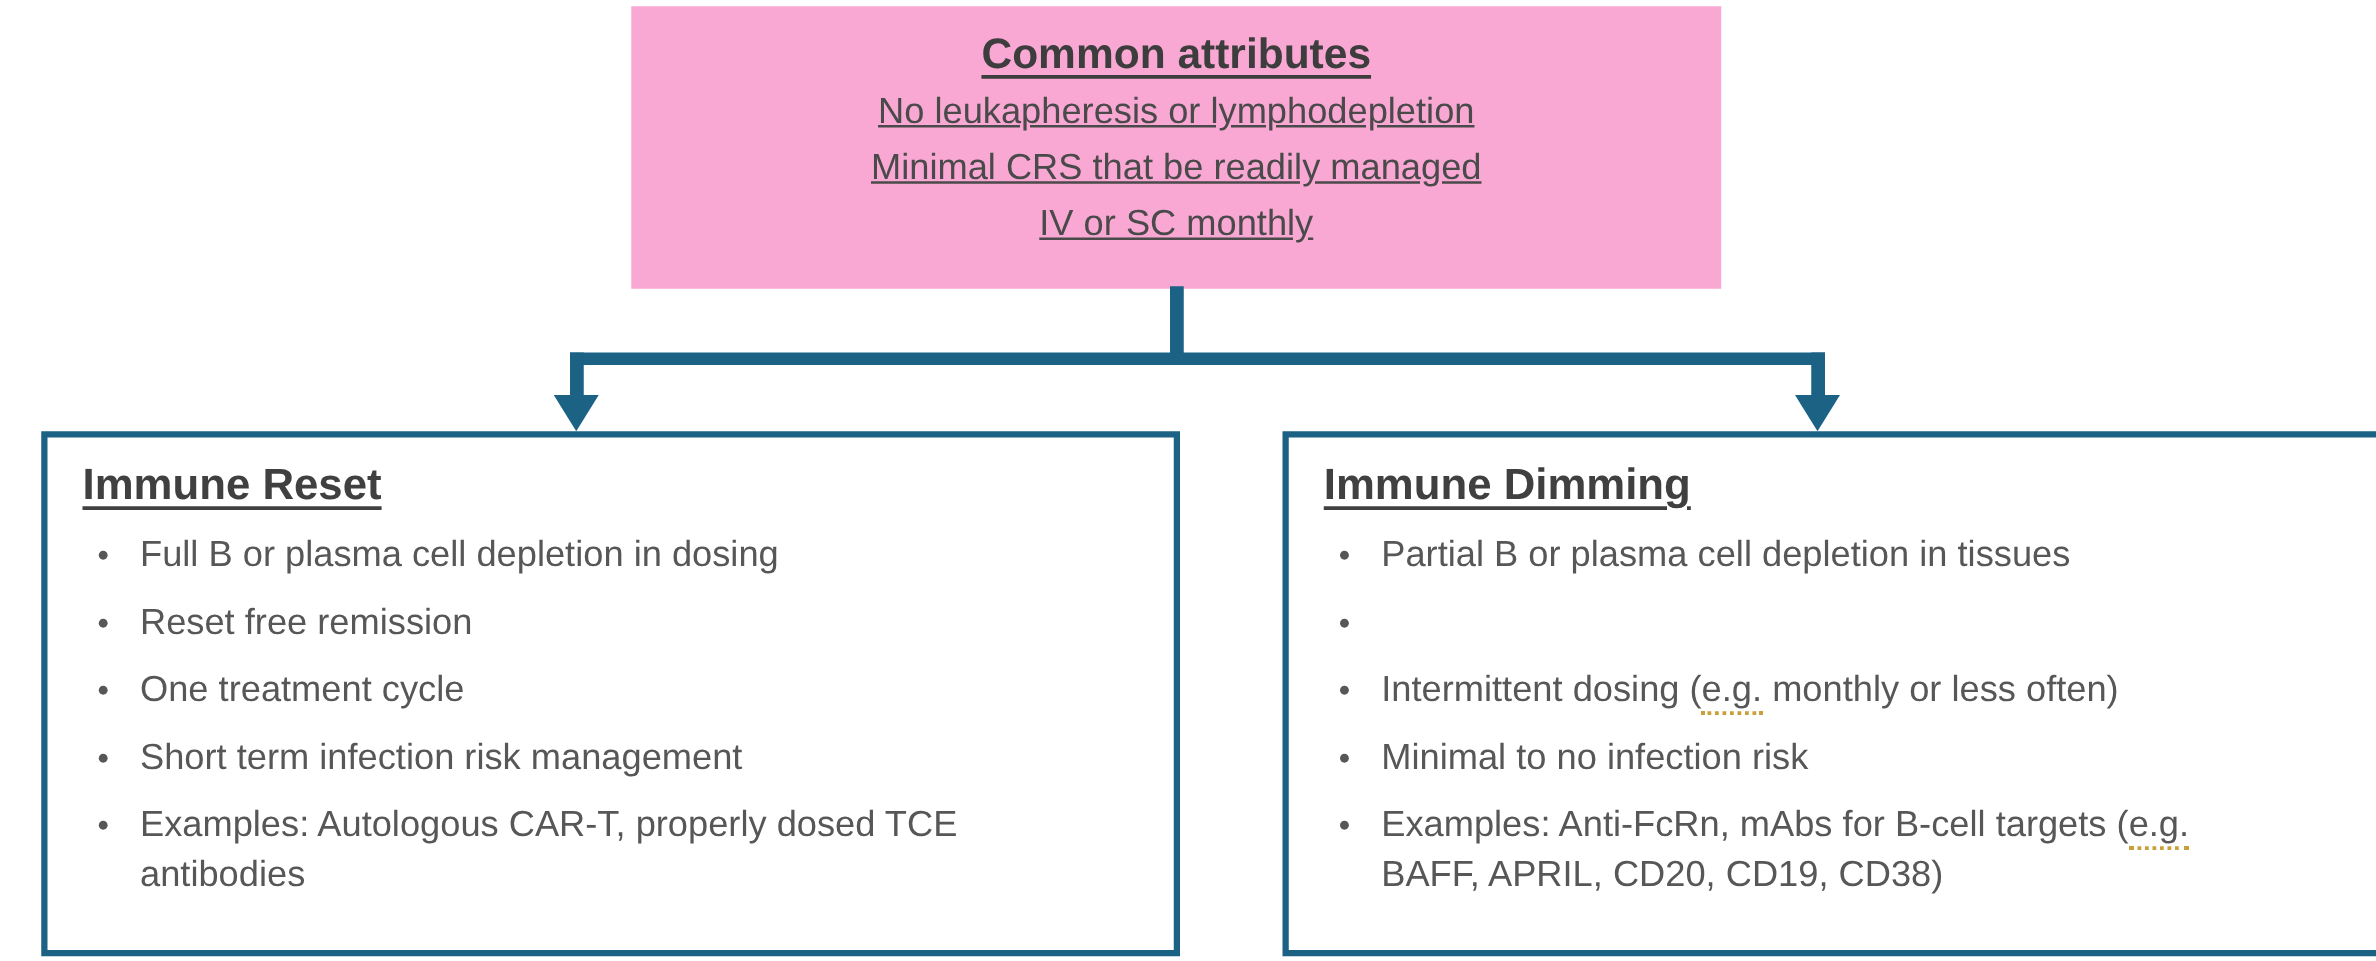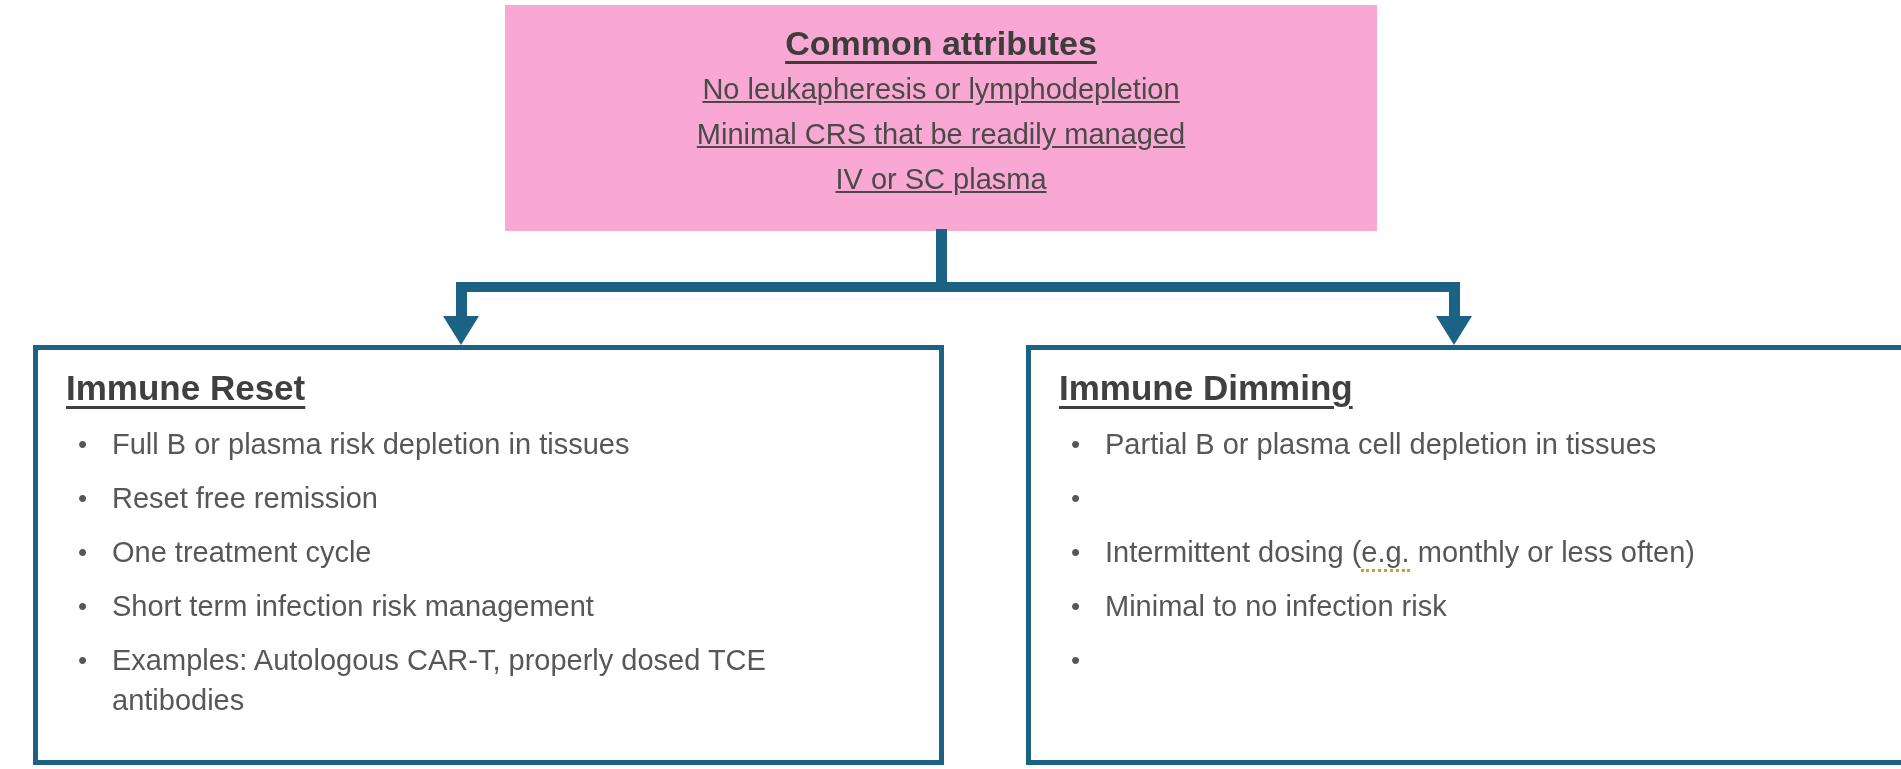--- a/index.html
+++ b/index.html
@@ -59,36 +59,36 @@
 </style>
 </head>
 <body>
 
 <div class="canvas">
 
   <div class="green-box">
     <div class="gb-title">Common attributes</div>
     <div class="gb-line">No leukapheresis or lymphodepletion</div>
     <div class="gb-line">Minimal CRS that be readily managed</div>
-    <div class="gb-line">IV or SC plasma</div>
+    <div class="gb-line">IV or SC monthly</div>
   </div>
 
   <div class="conn conn-stem"></div>
   <div class="conn conn-hbar"></div>
   <div class="conn conn-dropL"></div>
   <div class="conn conn-dropR"></div>
   <div class="arrowhead ah-left"></div>
   <div class="arrowhead ah-right"></div>
 
   <section class="panel panel-left">
     <h2>Immune Reset</h2>
     <ul>
       <li>
         <span class="marker">•</span>
-        <span class="btext">Full B or plasma risk depletion in tissues</span>
+        <span class="btext">Full B or plasma cell depletion in dosing</span>
       </li>
       <li>
         <span class="marker">•</span>
         <span class="btext">Reset free remission</span>
       </li>
       <li>
         <span class="marker">•</span>
         <span class="btext">One treatment cycle</span>
       </li>
       <li>
@@ -116,17 +116,19 @@
       <li>
         <span class="marker">•</span>
         <span class="btext">Intermittent dosing (<span class="squiggle">e.g.</span> monthly or less often)</span>
       </li>
       <li>
         <span class="marker">•</span>
         <span class="btext">Minimal to no infection risk</span>
       </li>
       <li>
         <span class="marker">•</span>
+        <span class="btext em">Examples: Anti-FcRn, mAbs for B-cell targets (<span class="squiggle">e.g.</span>
+BAFF, APRIL, CD20, CD19, CD38)</span>
       </li>
     </ul>
   </section>
 
 </div>
 
 </body></html>

